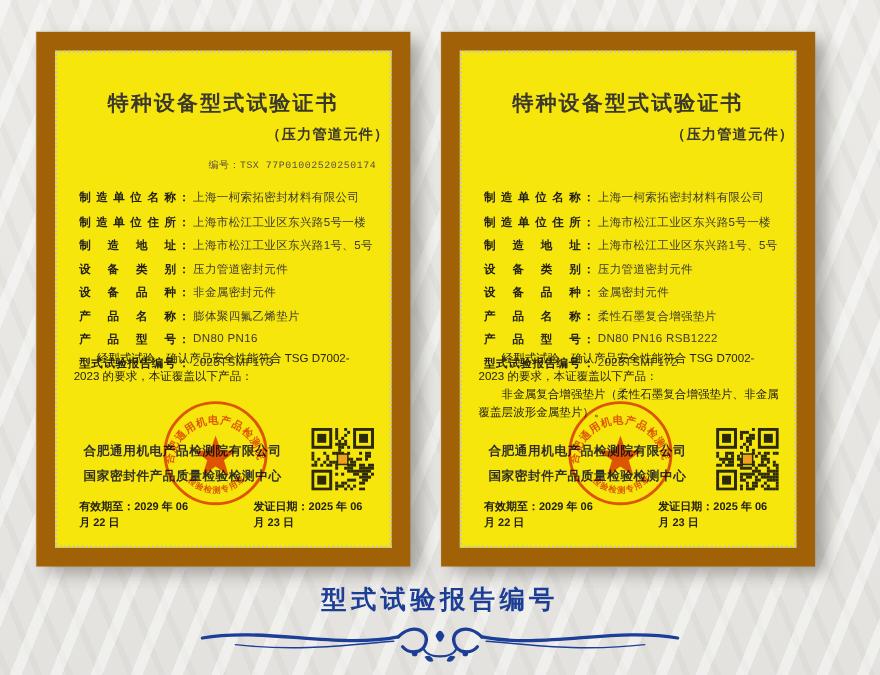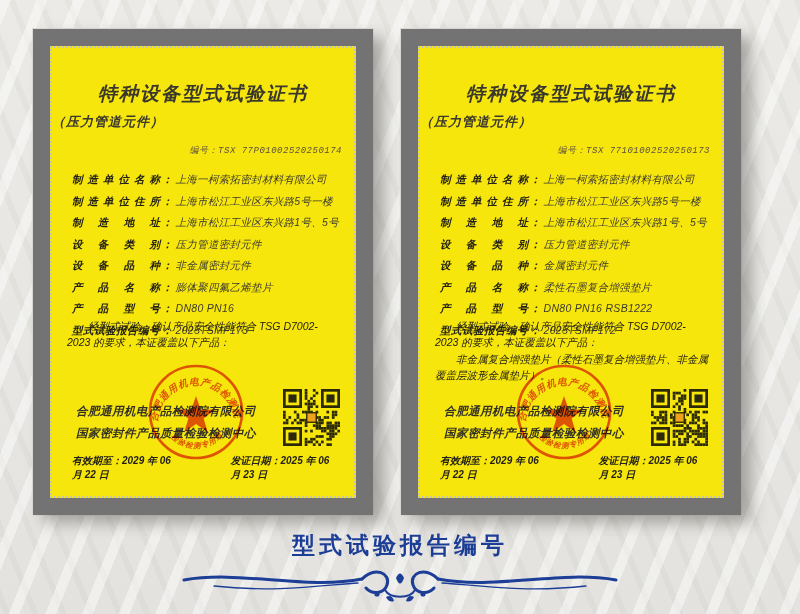--- a/index.html
+++ b/index.html
@@ -7,37 +7,36 @@
     width:800px;height:614px;position:relative;overflow:hidden;
     font-family:"Liberation Sans","DejaVu Sans",sans-serif;
     background-color:#e9e8e4;
     background-image:
       repeating-linear-gradient(112deg, rgba(255,255,255,.45) 0 10px, rgba(255,255,255,0) 10px 34px),
       repeating-linear-gradient(248deg, rgba(175,172,164,.10) 0 6px, rgba(175,172,164,0) 6px 26px),
       linear-gradient(180deg,#ebeae6 0%,#e7e6e2 60%,#e3e2de 100%);
   }
   .cert{
     position:absolute;top:29px;width:340px;height:486px;
-    background:#737373;
+    background:#a16207;
     box-shadow:11px 8px 14px rgba(96,94,88,.48), 0 0 0 1px #dedcd6;
-    font-style:italic;
   }
   .cert.left{left:33px;}
   .cert.right{left:401px;}
   .cert-inner{
     position:absolute;inset:17px;
     background:#f7e60b;
     border:2px dotted #c6c4bc;
   }
   .cert-title{
     margin:33px 6px 0;text-align:center;
     font-size:19px;font-weight:bold;color:#3a382d;letter-spacing:2px;
   }
   .cert-subtitle{
-    margin-top:6px;text-align:left;
+    margin-top:6px;text-align:right;
     font-size:13px;font-weight:bold;color:#3a382d;letter-spacing:1px;
   }
   .cert-serial{
     margin:13px 12px 0 0;text-align:right;
     font-size:9px;color:#5d5140;letter-spacing:.5px;
     font-family:"Liberation Mono","DejaVu Sans Mono",monospace;
   }
   .fields{position:absolute;left:20px;right:12px;top:125px;}
   .field-row{display:flex;align-items:flex-start;font-size:10.5px;margin-bottom:7.5px;color:#232116;}
   .field-label{
@@ -282,21 +281,20 @@
       <span><span>有效期至：</span><span>2029 年 06 月 22 日</span></span>
       <span><span>发证日期：</span><span>2025 年 06 月 23 日</span></span>
     </div>
   </div>
 </div>
 
 <div class="cert right">
   <div class="cert-inner">
     <div class="cert-title">特种设备型式试验证书</div>
     <div class="cert-subtitle">（压力管道元件）</div>
-    <div class="cert-serial"><span>编号：</span><span>TSX 77101002520250173</span></div>
 
     <div class="fields">
       <div class="field-row">
         <span class="field-label">制造单位名称</span>
         <span class="field-colon">：</span>
         <span class="field-value">上海一柯索拓密封材料有限公司</span>
       </div>
       <div class="field-row">
         <span class="field-label">制造单位住所</span>
         <span class="field-colon">：</span>

